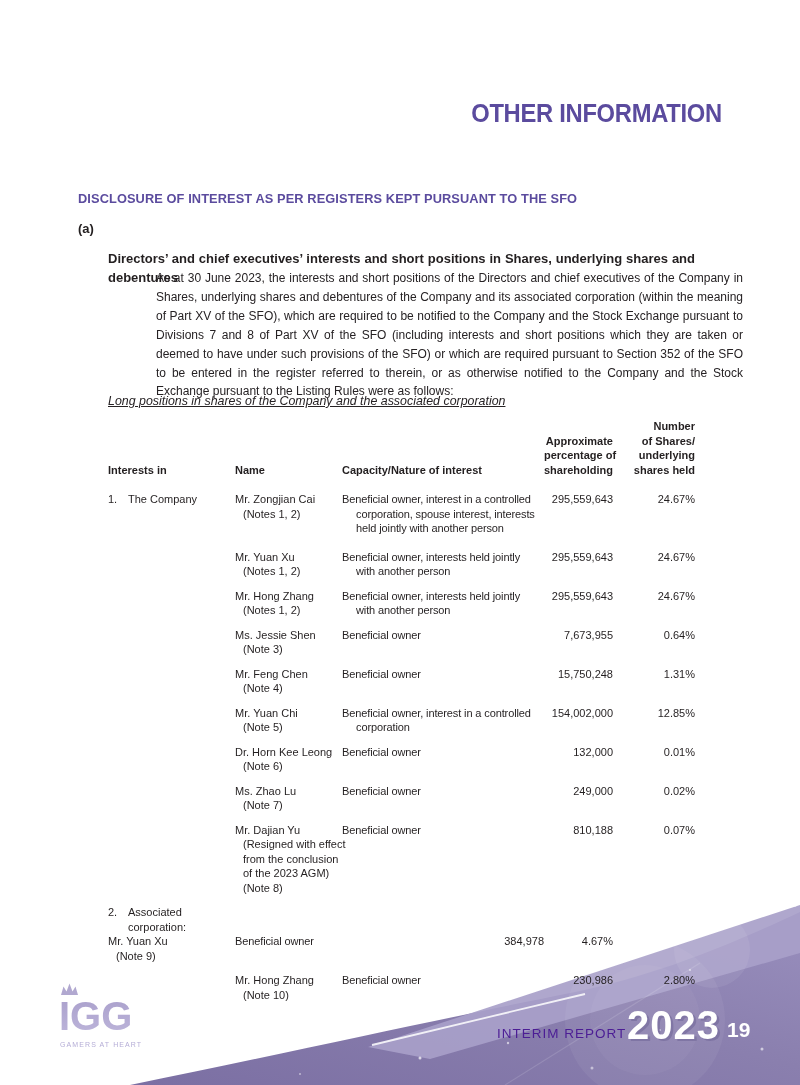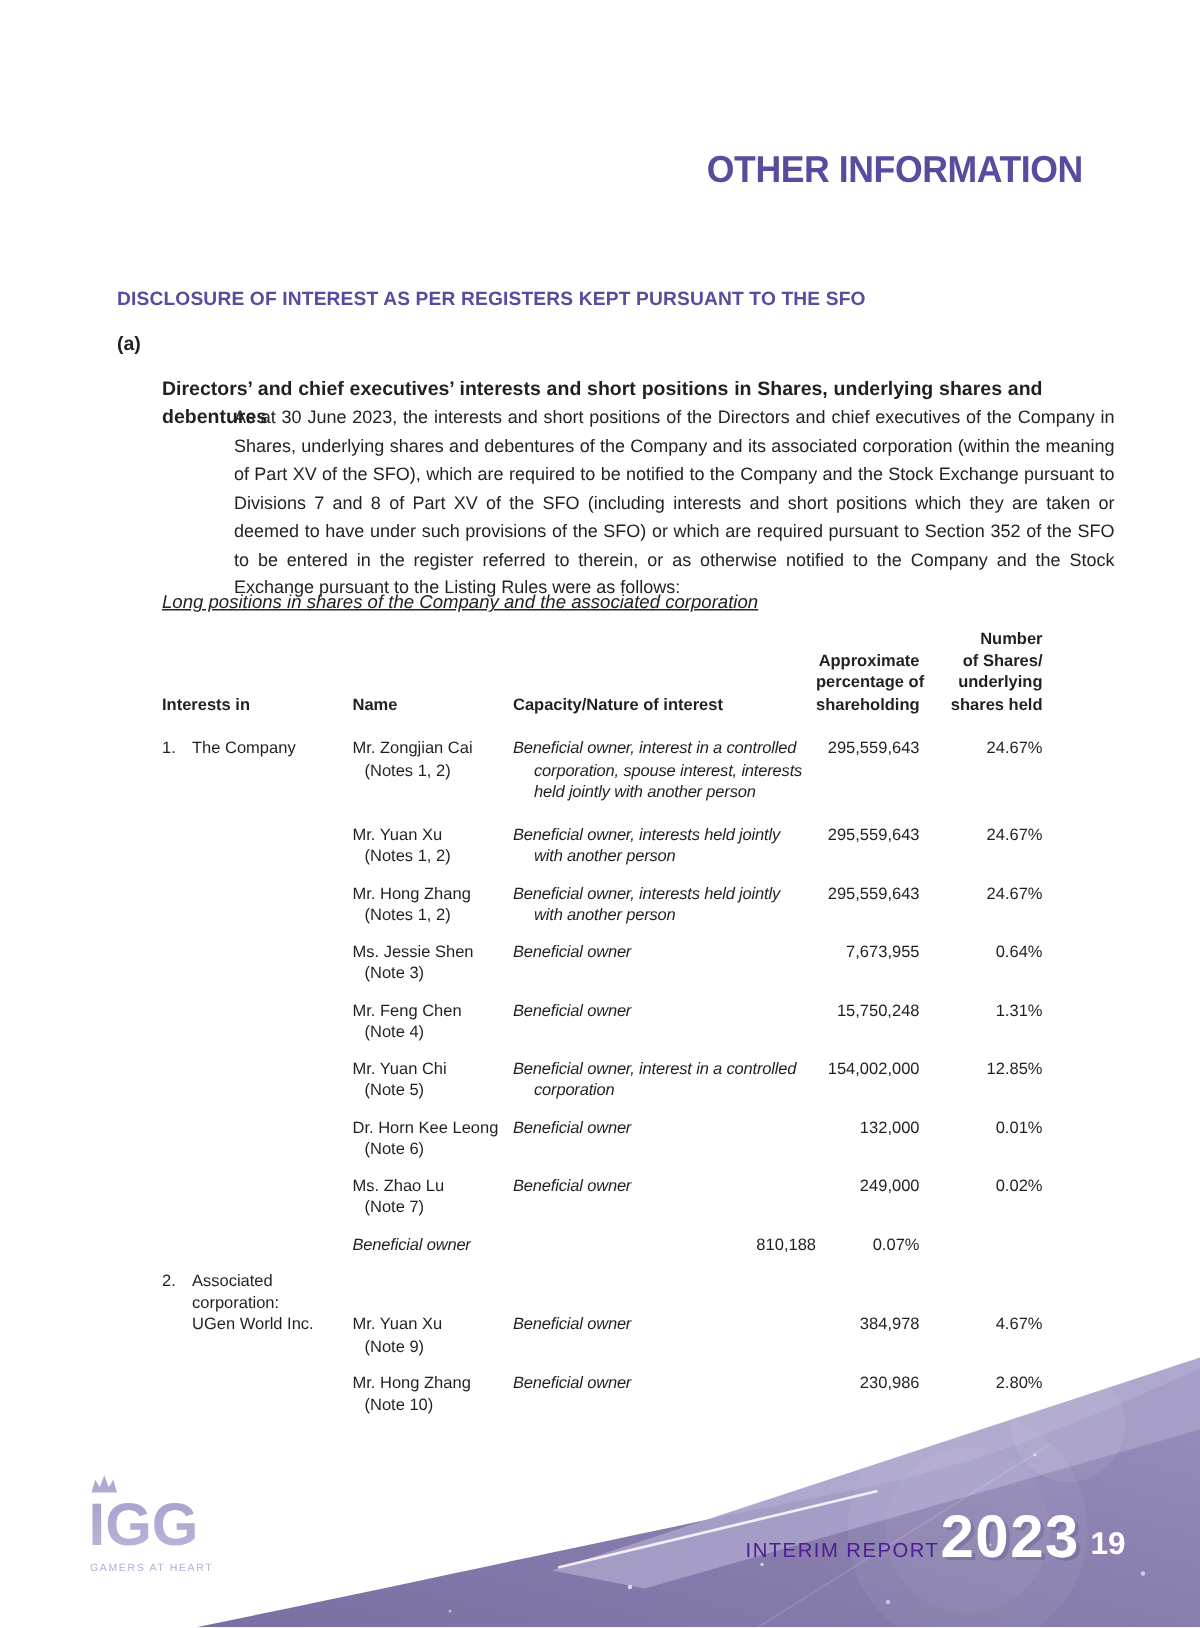--- a/index.html
+++ b/index.html
@@ -33,21 +33,21 @@
   .c-shares,.c-pct{text-align:right;}
   .trow{margin-bottom:10px;}
   .trow.r0{margin-bottom:14px;}
   .trow.srow{margin-bottom:0;}
   .c-int{display:flex;}
   .c-int .inum{flex:0 0 20px;width:20px;}
   .c-int .itxt{white-space:pre;}
   .c-int .itxt.pad{margin-left:20px;}
   .c-name .pname{white-space:pre;}
   .c-name .note{padding-left:8px;white-space:pre;}
-  .c-cap{white-space:pre;padding-left:14px;text-indent:-14px;letter-spacing:-0.12px;font-style:italic;}
+  .c-cap{white-space:pre;padding-left:14px;text-indent:-14px;letter-spacing:-0.12px;}
   
   .footer-svg{position:absolute;left:0;top:895px;z-index:1;}
   .logo{position:absolute;left:58px;top:983px;z-index:3;}
   .f-label{position:absolute;top:1026px;left:497px;z-index:3;color:#4c1d95;font-size:13.5px;letter-spacing:1px;}
   .f-year{
     position:absolute;top:1003px;left:627px;z-index:3;color:#ffffff;
     font-size:40px;font-weight:700;letter-spacing:1px;
     text-shadow:2.5px 2px 0 rgba(108,98,148,0.5);
   }
   .f-page{position:absolute;top:1018px;left:727px;z-index:3;color:#ffffff;font-size:21px;font-weight:700;}
@@ -167,39 +167,43 @@
           <div class="cell c-name">
             <div class="pname">Ms. Zhao Lu</div>
             <div class="note">(Note 7)</div>
           </div>
           <div class="cell c-cap">Beneficial owner</div>
           <div class="cell c-shares">249,000</div>
           <div class="cell c-pct">0.02%</div>
         </div>
         <div class="trow">
           <div class="cell c-int"></div>
+          <div class="cell c-name">
+            <div class="pname">Mr. Dajian Yu</div>
+            <div class="note">(Resigned with effect
+from the conclusion
+of the 2023 AGM)
+(Note 8)</div>
+          </div>
           <div class="cell c-cap">Beneficial owner</div>
           <div class="cell c-shares">810,188</div>
           <div class="cell c-pct">0.07%</div>
         </div>
         <div class="trow srow">
           <div class="cell c-int">
             <span class="inum">2.</span>
             <span class="itxt">Associated
 corporation:</span>
           </div>
           <div class="cell c-name"></div>
           <div class="cell c-cap"></div>
           <div class="cell c-shares"></div>
           <div class="cell c-pct"></div>
         </div>
         <div class="trow">
-          <div class="cell c-int">
-            <span class="itxt pad">UGen World Inc.</span>
-          </div>
           <div class="cell c-name">
             <div class="pname">Mr. Yuan Xu</div>
             <div class="note">(Note 9)</div>
           </div>
           <div class="cell c-cap">Beneficial owner</div>
           <div class="cell c-shares">384,978</div>
           <div class="cell c-pct">4.67%</div>
         </div>
         <div class="trow">
           <div class="cell c-int"></div>

